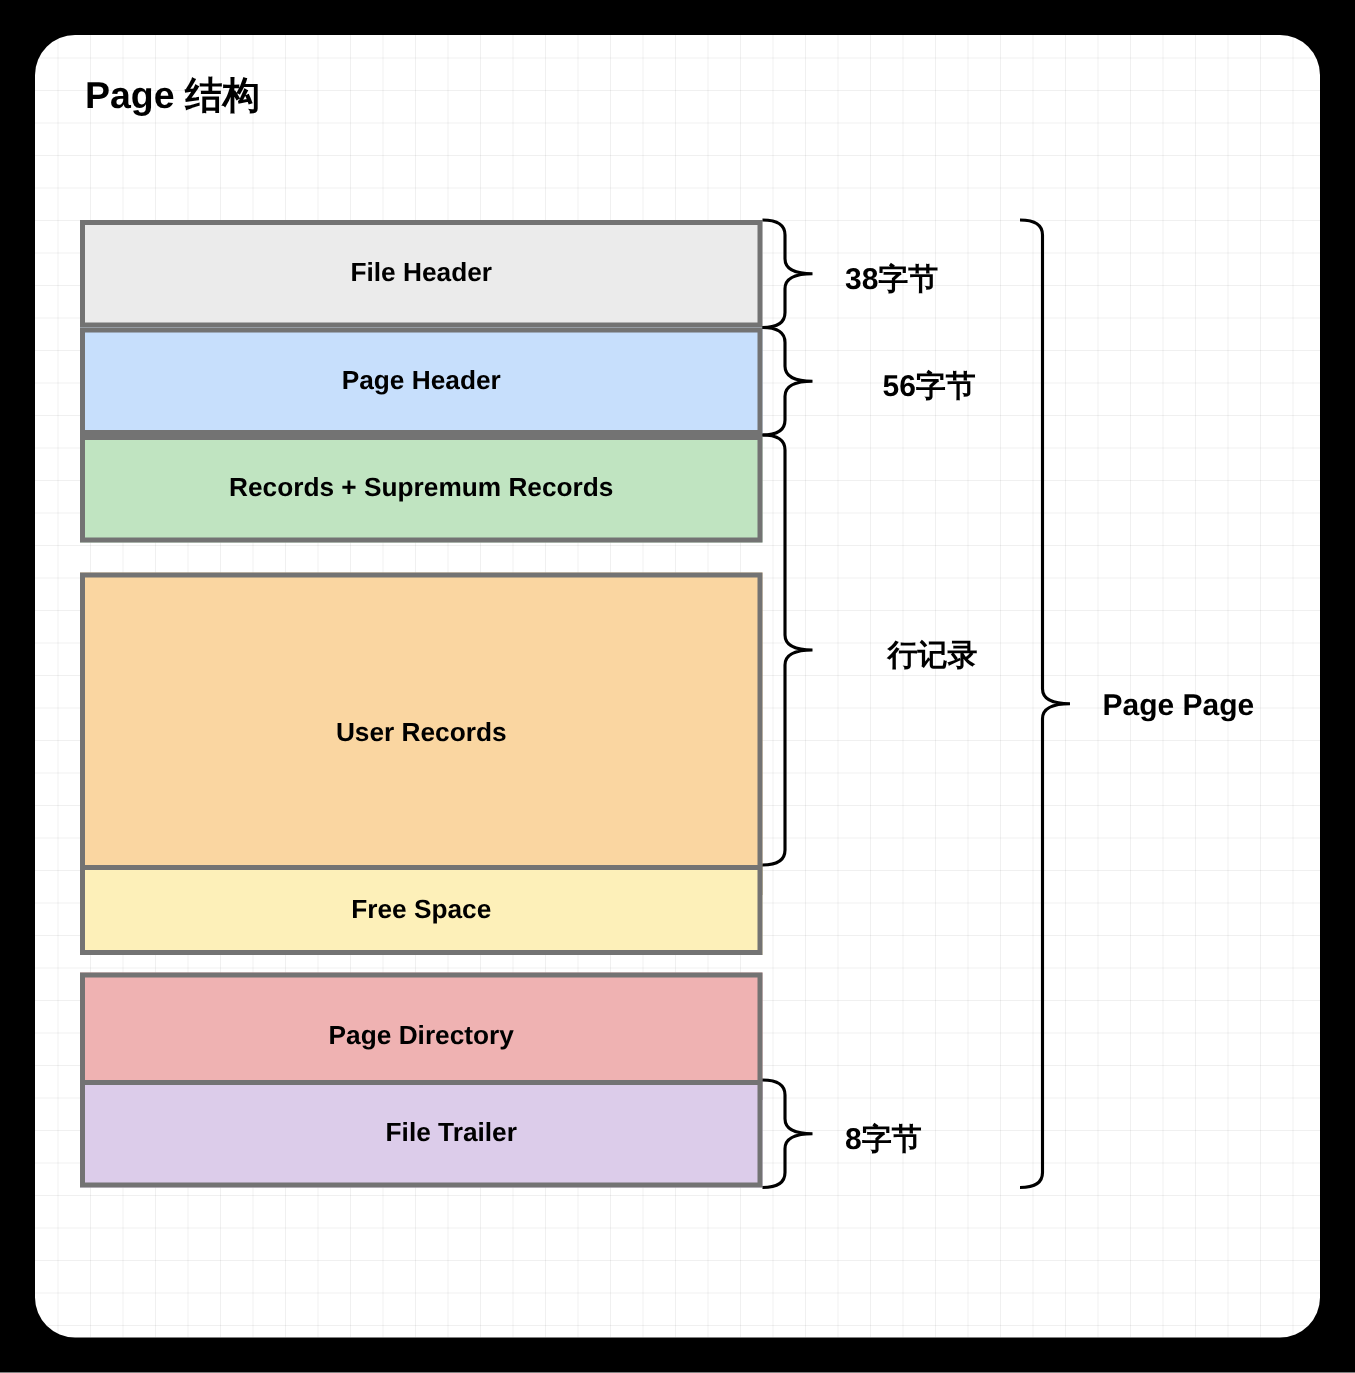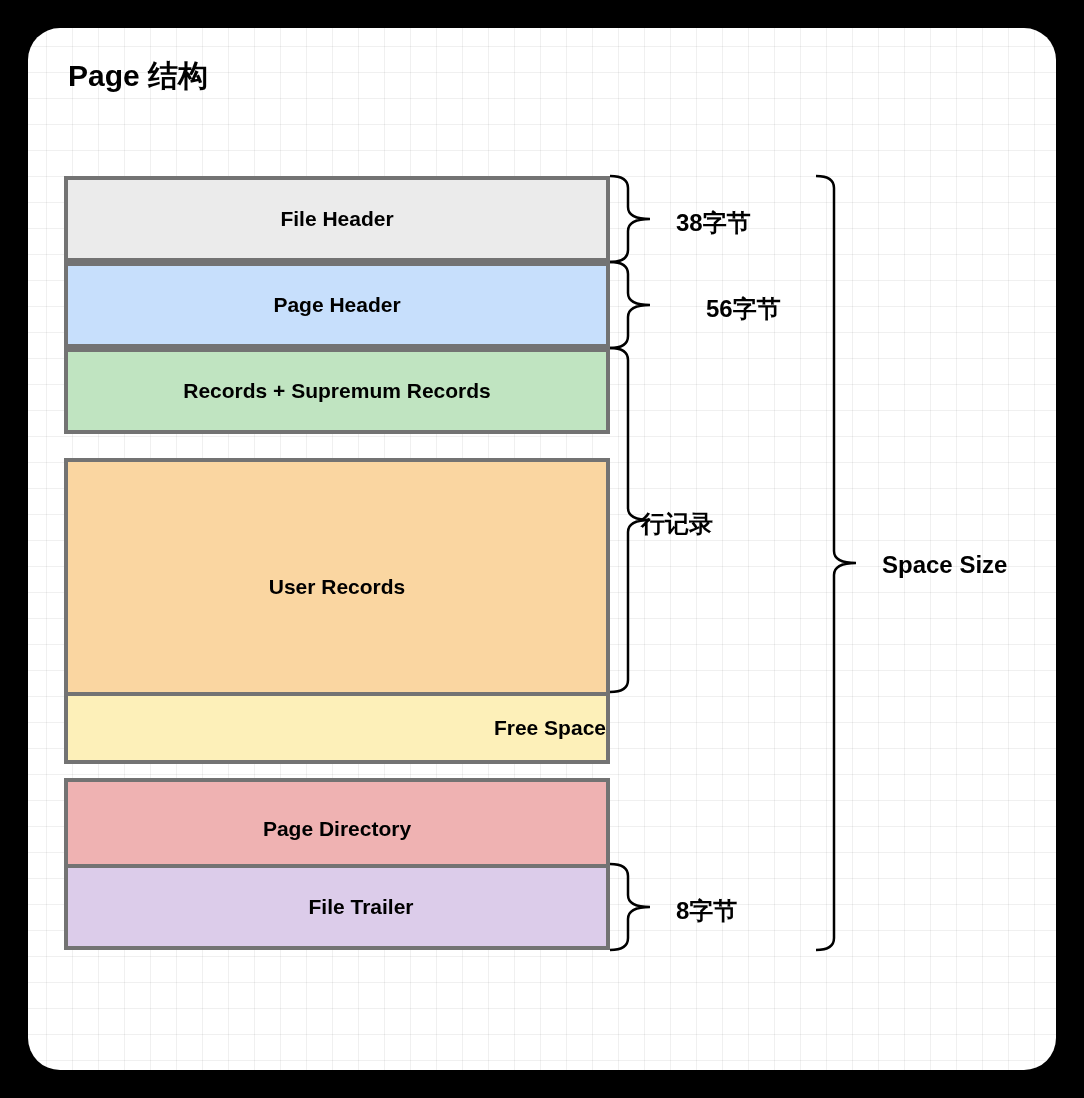--- a/index.html
+++ b/index.html
@@ -74,21 +74,21 @@
       </div>
       <div class="block" style="top: 234px; height: 86px; background: rgb(199, 223, 252);">
         <span>Page Header</span>
       </div>
       <div class="block" style="top: 320px; height: 86px; background: rgb(192, 228, 193);">
         <span>Records + Supremum Records</span>
       </div>
       <div class="block" style="top: 406px; height: 258px; background: rgb(250, 214, 161); margin-top: 24px;">
         <span>User Records</span>
       </div>
-      <div class="block" style="top: 664px; height: 72px; background: rgb(253, 240, 185); justify-content: flex-end;">
+      <div class="block" style="top: 664px; height: 72px; background: rgb(253, 240, 185);">
         <span>Free Space</span>
       </div>
       <div class="block" style="top: 750px; height: 102px; background: rgb(239, 178, 178);">
         <span>Page Directory</span>
       </div>
       <div class="block" style="top: 836px; height: 86px; background: rgb(220, 204, 234); padding-left: 48px;">
         <span>File Trailer</span>
       </div>
     </div>
   <div id="braces">
@@ -96,23 +96,23 @@
         <path d="M 0 0 Q 18 0 18 12 L 18 31 Q 18 43 40 43 Q 18 43 18 55 L 18 74 Q 18 86 0 86"></path>
       </svg>
       <div class="label" style="left: 648px; top: 179px;">38字节</div>
       <svg class="brace" width="40" height="86" style="left: 582px; top: 234px;">
         <path d="M 0 0 Q 18 0 18 12 L 18 31 Q 18 43 40 43 Q 18 43 18 55 L 18 74 Q 18 86 0 86"></path>
       </svg>
       <div class="label" style="left: 678px; top: 265px;">56字节</div>
       <svg class="brace" width="40" height="344" style="left: 582px; top: 320px;">
         <path d="M 0 0 Q 18 0 18 12 L 18 160 Q 18 172 40 172 Q 18 172 18 184 L 18 332 Q 18 344 0 344"></path>
       </svg>
-      <div class="label" style="left: 613px; top: 480px;">行记录</div>
+      <div class="label" style="left: 682px; top: 480px;">行记录</div>
       <svg class="brace" width="40" height="86" style="left: 582px; top: 836px;">
         <path d="M 0 0 Q 18 0 18 12 L 18 31 Q 18 43 40 43 Q 18 43 18 55 L 18 74 Q 18 86 0 86"></path>
       </svg>
       <div class="label" style="left: 648px; top: 867px;">8字节</div>
       <svg class="brace" width="40" height="774" style="left: 788px; top: 148px;">
         <path d="M 0 0 Q 18 0 18 12 L 18 375 Q 18 387 40 387 Q 18 387 18 399 L 18 762 Q 18 774 0 774"></path>
       </svg>
-      <div class="label" style="left: 854px; top: 523px;">Space Size</div>
+      <div class="label" style="left: 854px; top: 523px;">Page Page</div>
     </div>
 </div>
 
 </body></html>

